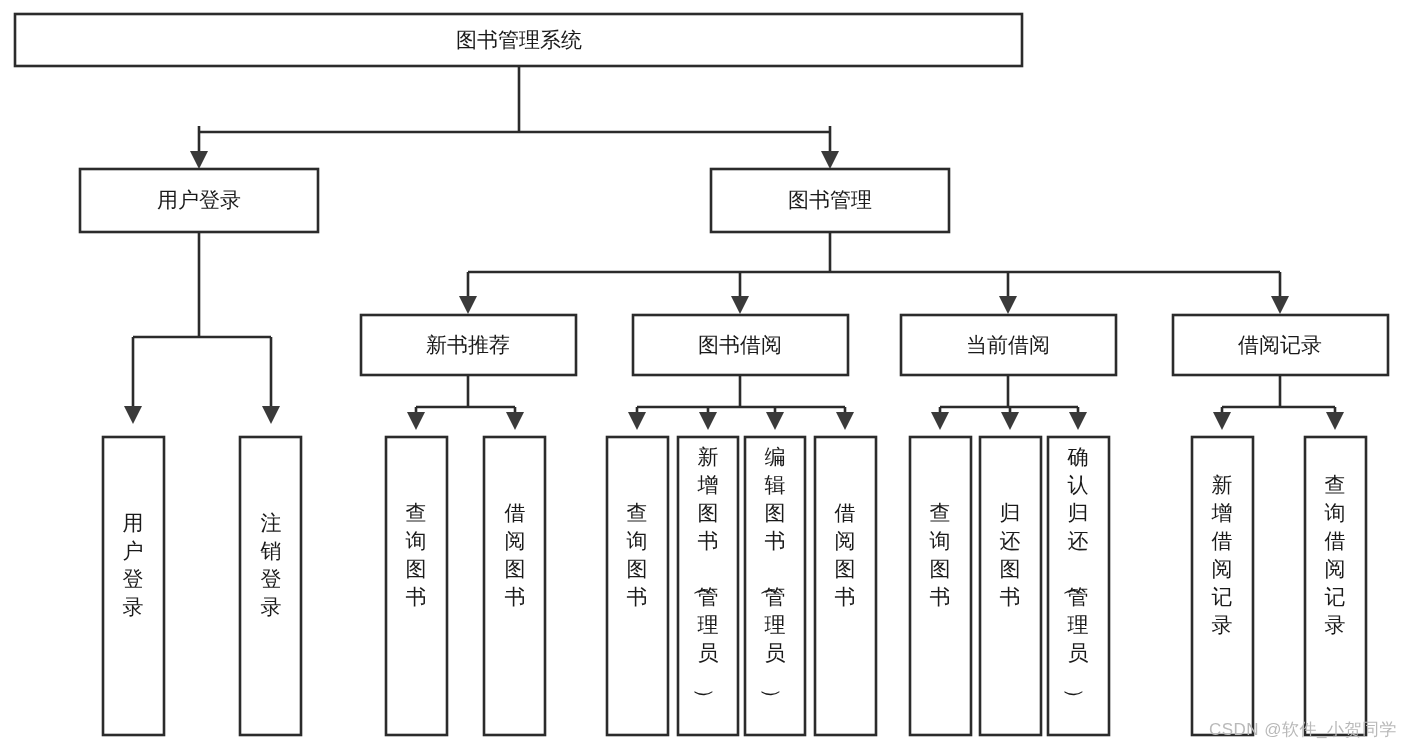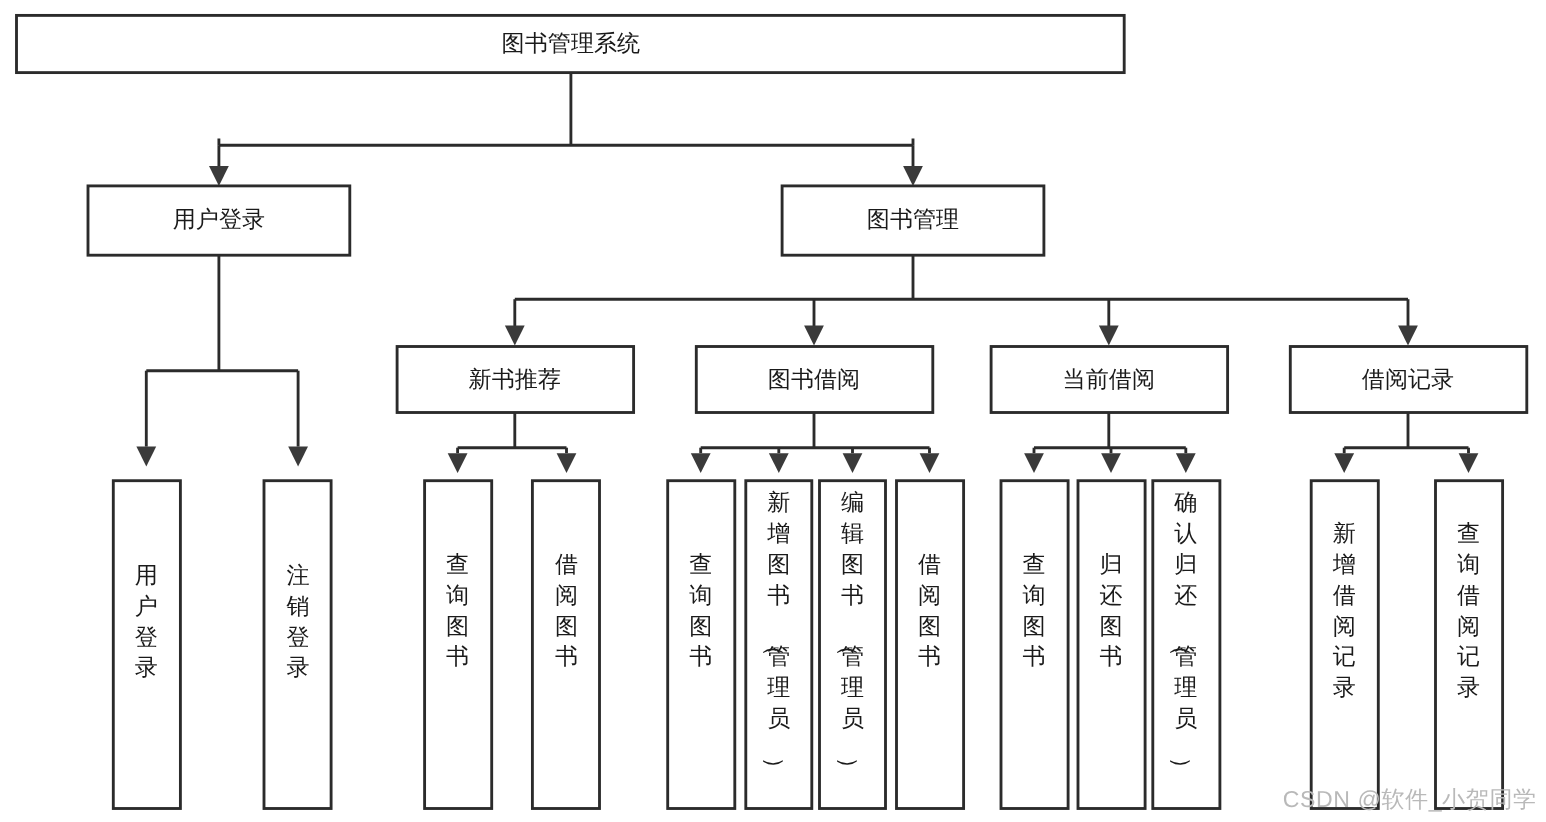--- a/index.html
+++ b/index.html
@@ -48,21 +48,21 @@
     font-family: "Liberation Sans", "DejaVu Sans", sans-serif;
     font-size: 21px;
     fill: #1a1a1a;
     text-anchor: middle;
   }
   .watermark {
     position: absolute;
     right: 8px;
     bottom: 6px;
     font-family: "Liberation Sans", "DejaVu Sans", sans-serif;
-    font-size: 21px;
+    font-size: 17px;
     color: #b9b9b9;
     letter-spacing: 0.5px;
     white-space: nowrap;
     pointer-events: none;
   }
 </style>
 </head>
 <body>
 
 <svg id="diagram" viewBox="0 0 1405 747" xmlns="http://www.w3.org/2000/svg">

